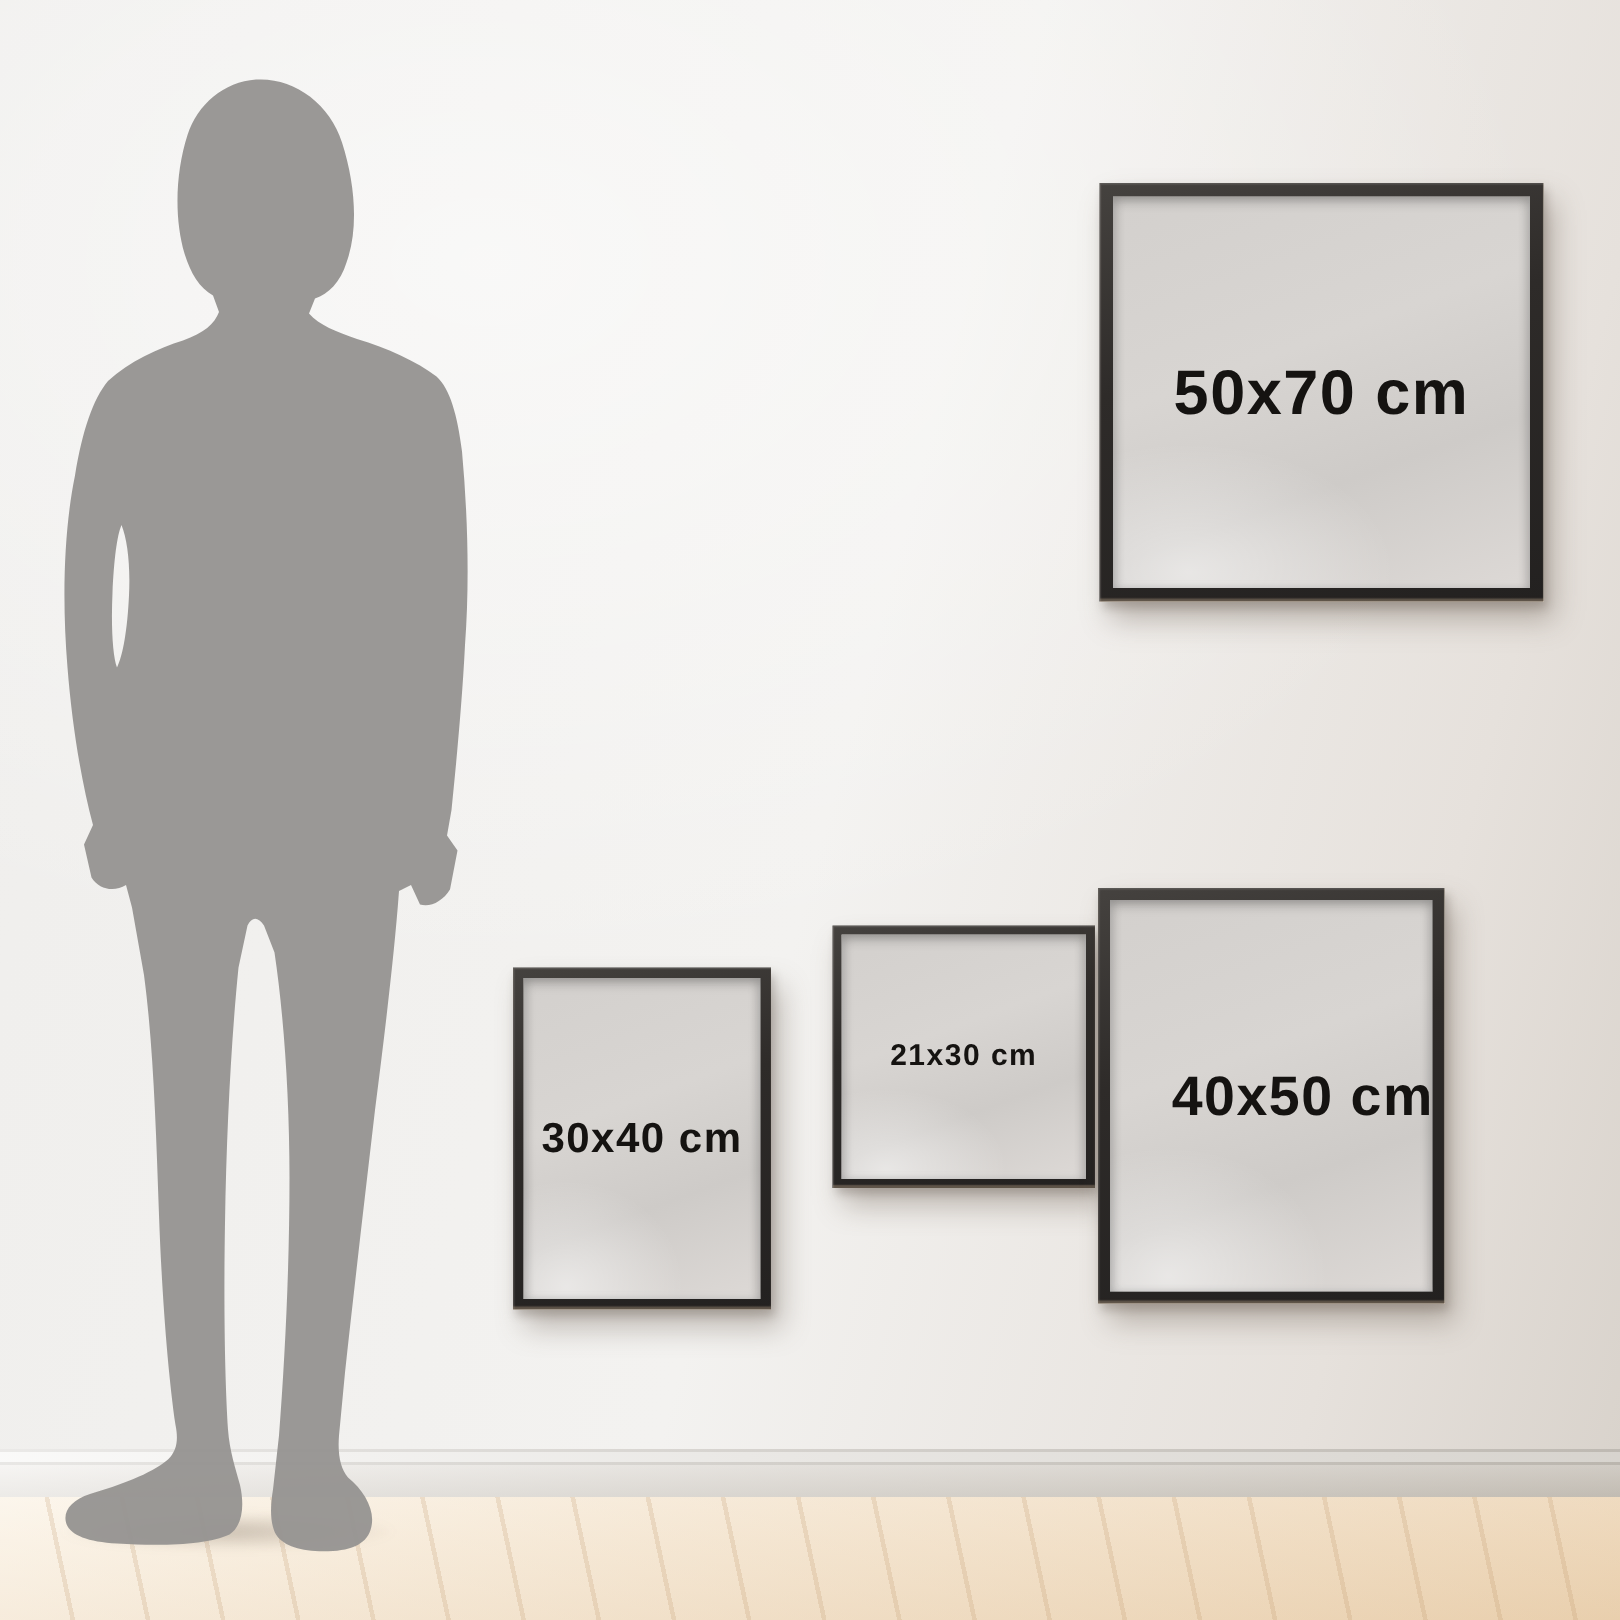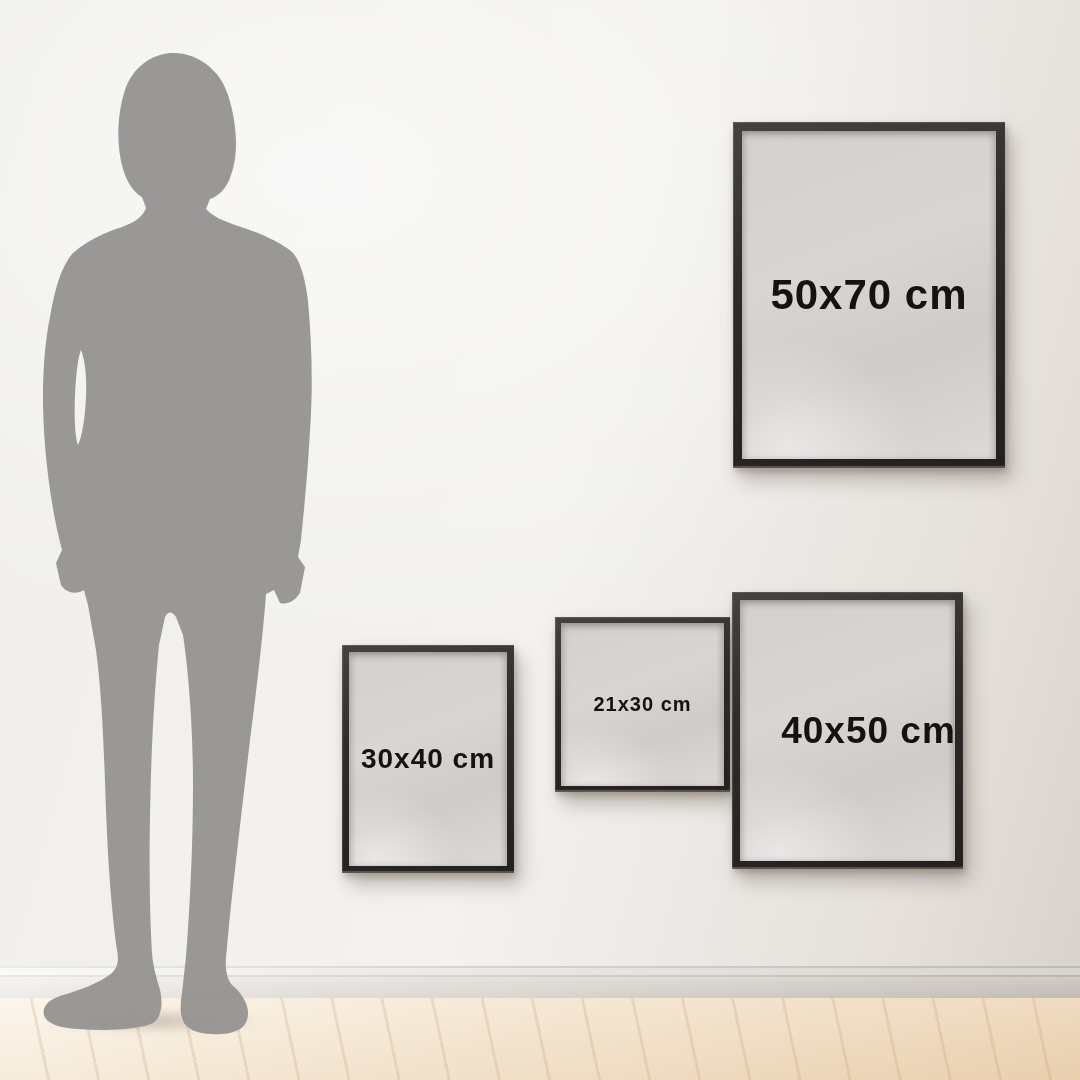--- a/index.html
+++ b/index.html
@@ -90,21 +90,21 @@
     font-weight: bold;
     color: #151311;
     letter-spacing: 1px;
     white-space: nowrap;
   }
 
   .f-61x91 { left: 340px; top: 123px; width: 336px; height: 494px; }
   .f-61x91 > .mat { inset: 11px; }
   .f-61x91 .size-label { font-size: 45px; }
 
-  .f-50x70 { left: 733px; top: 122px; width: 272px; height: 346px; }
+  .f-50x70 { left: 733px; top: 122px; width: 272px; height: 279px; padding-left: 24px; }
   .f-50x70 > .mat { inset: 9px; }
   .f-50x70 .size-label { font-size: 42px; }
 
   .f-30x40 { left: 342px; top: 645px; width: 172px; height: 228px; }
   .f-30x40 > .mat { inset: 7px; }
   .f-30x40 .size-label { font-size: 28px; }
 
   .f-21x30 { left: 555px; top: 617px; width: 128px; height: 175px; padding-left: 47px; }
   .f-21x30 > .mat { inset: 6px; }
   .f-21x30 .size-label { font-size: 20px; }

